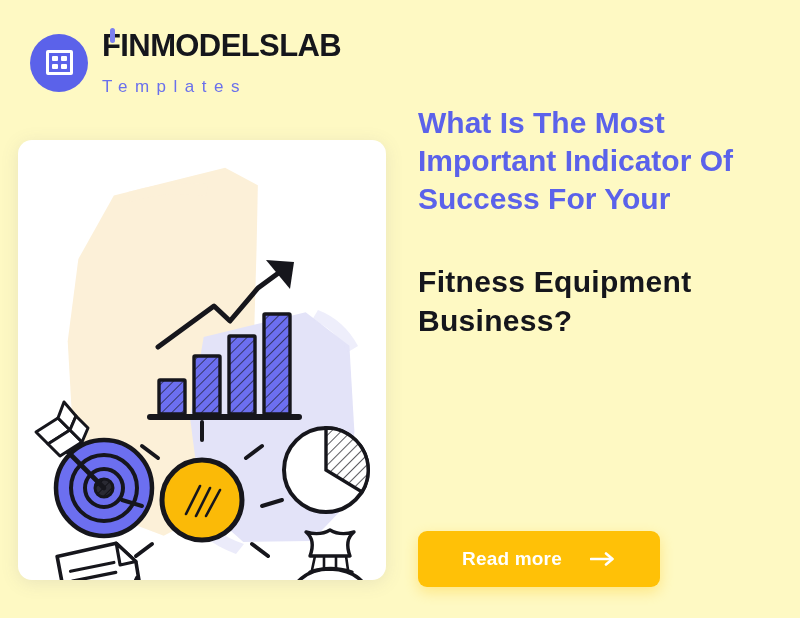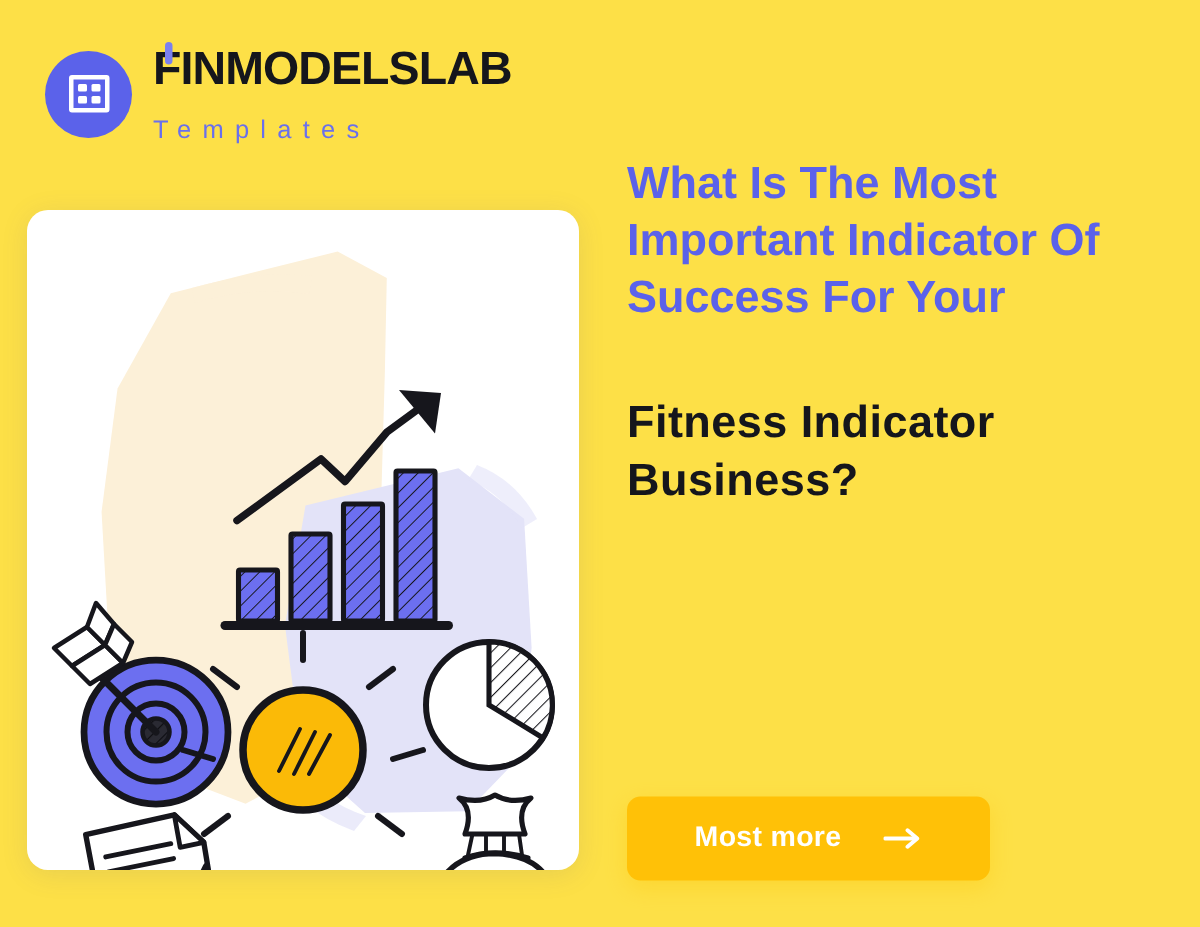--- a/index.html
+++ b/index.html
@@ -6,21 +6,21 @@
   html, body { width:800px; height:618px; }
   body {
     background:#ffffff;
     font-family:"Liberation Sans", sans-serif;
     overflow:hidden;
     position:relative;
   }
   #banner {
     position:absolute; inset:0;
     width:800px; height:618px;
-    background:#fde047;
+    background:#fef9c3;
   }
 
   
   #logo-block {
     position:absolute; left:30px; top:30px;
     display:flex; align-items:center; gap:14px;
   }
   #logo-mark {
     width:58px; height:58px; border-radius:50%;
     background:#5B62EA;
@@ -226,23 +226,23 @@
           <path d="M338 474 L350 464"></path>
           <path d="M340 484 L350 476"></path>
         </g>
         <path d="M276 508 L284 502 M288 508 L296 502 M300 508 L308 502 M312 508 L320 502 M324 508 L332 502 M336 508 L344 502" stroke="#16161C" stroke-width="2.6" stroke-linecap="round"></path>
       </g>
 
     </svg>
   </div>
 
   <h1 id="headline">What Is The Most Important Indicator Of Success For Your</h1>
-  <h2 id="subheadline">Fitness Indicator Business?</h2>
+  <h2 id="subheadline">Fitness Equipment Business?</h2>
 
   <button id="cta-button">
-    <span id="cta-label">Most more</span>
+    <span id="cta-label">Read more</span>
     <svg id="cta-arrow" width="26" height="14" viewBox="0 0 26 14">
       <path d="M1 7 H22" stroke="#ffffff" stroke-width="2.6" stroke-linecap="round"></path>
       <path d="M16 1.5 L22.5 7 L16 12.5" stroke="#ffffff" stroke-width="2.6" fill="none" stroke-linecap="round" stroke-linejoin="round"></path>
     </svg>
   </button>
 
 </div>
 
 </body></html>

